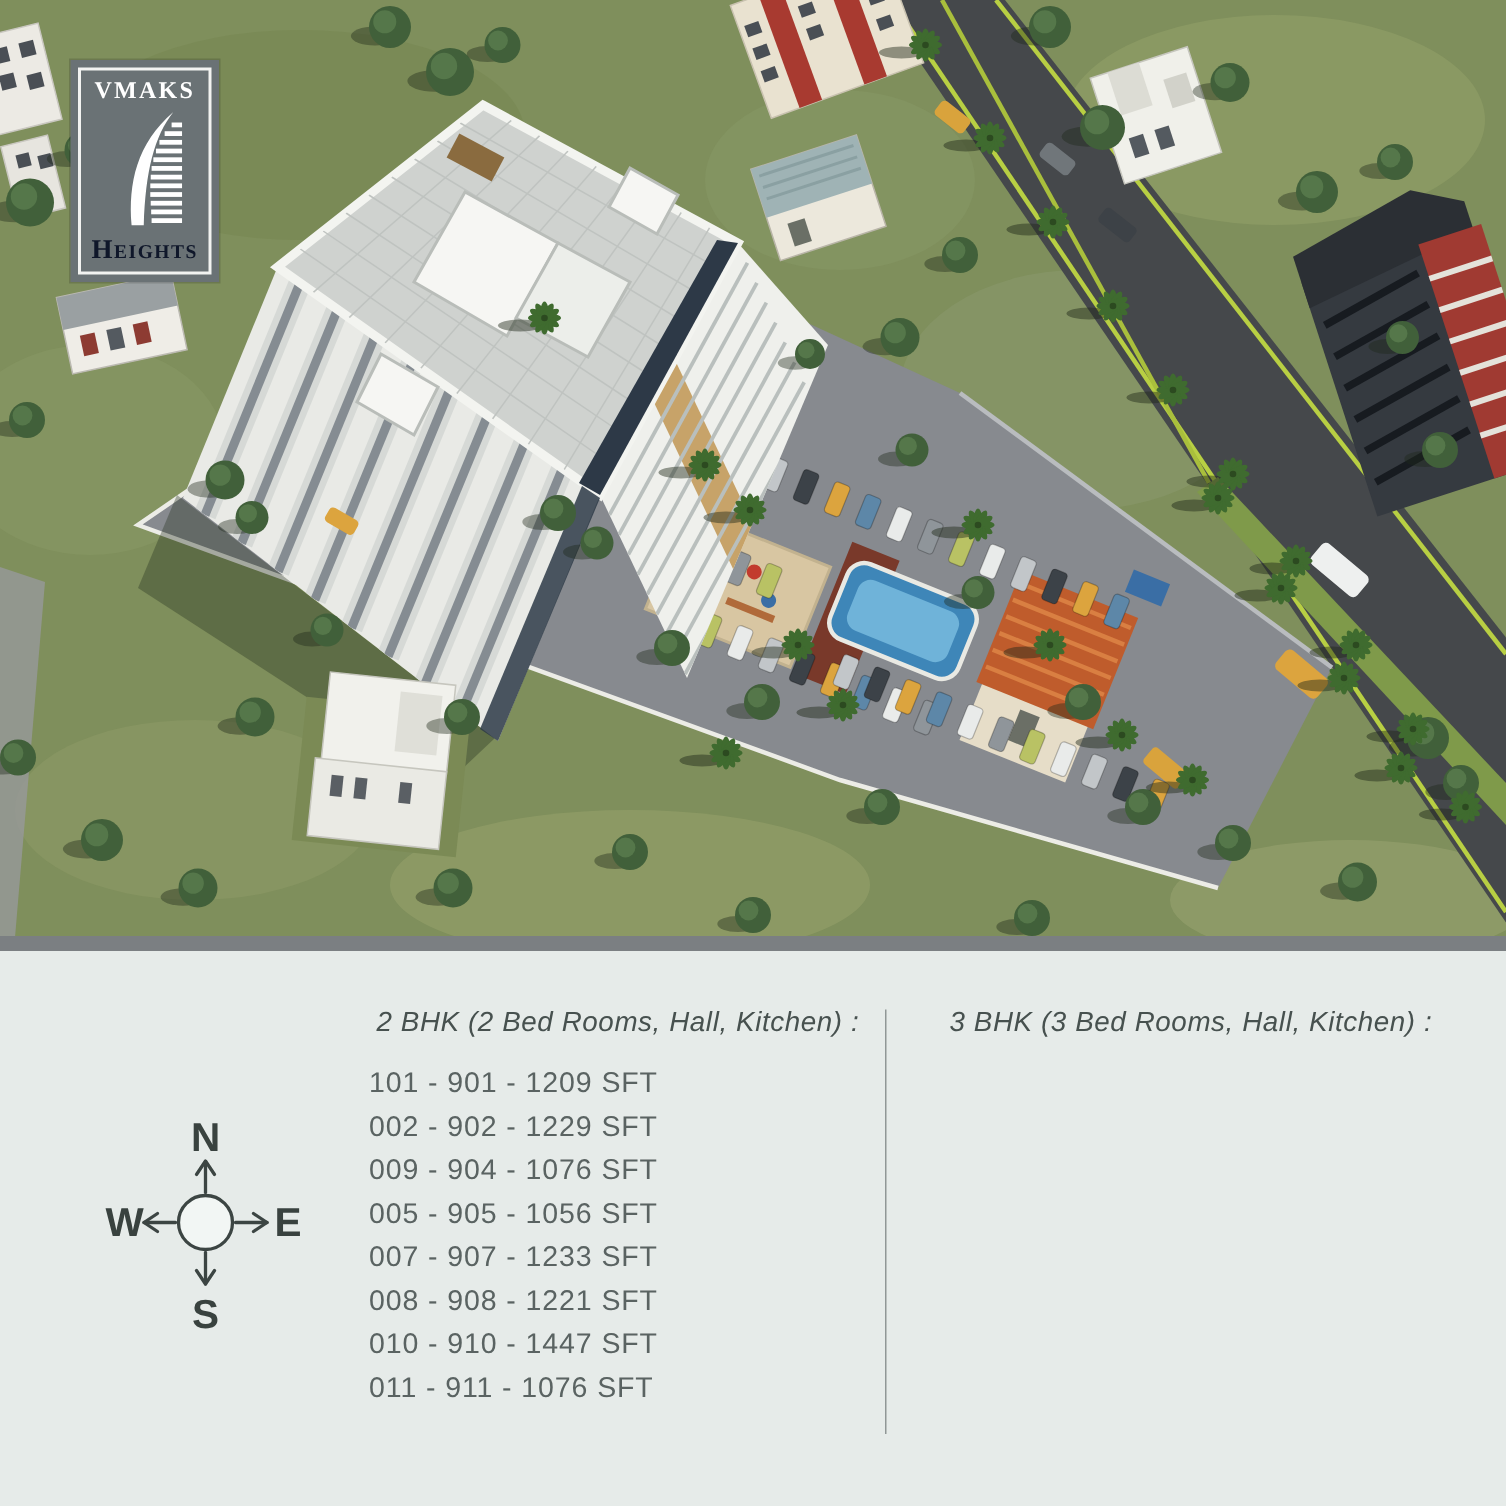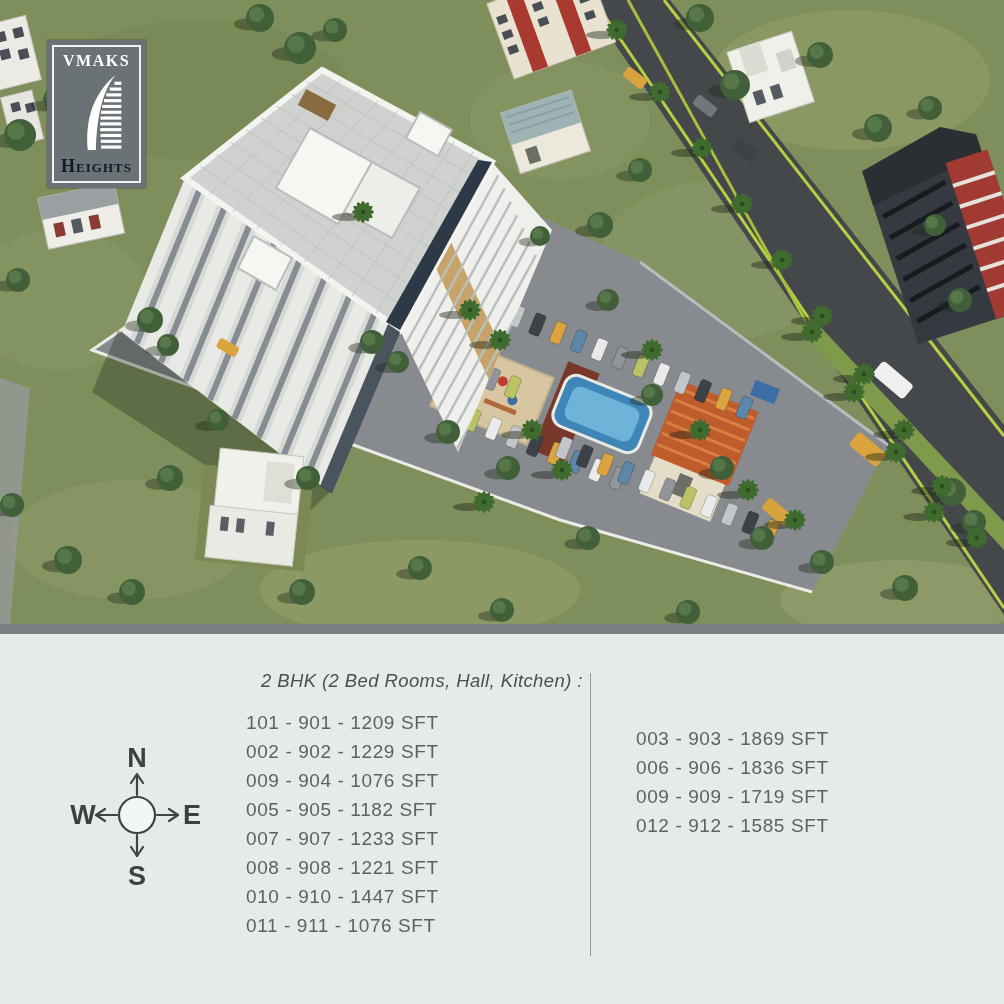--- a/index.html
+++ b/index.html
@@ -21,21 +21,21 @@
   #logo .product{margin-bottom:11px;color:#0f172a;font-family:"Liberation Serif",serif;
         font-weight:bold;font-size:18px;letter-spacing:1px;font-variant:small-caps;}
 
   
   #sepbar{position:absolute;left:0;top:624px;width:1004px;height:10px;background:#7b7f82;}
 
   
   #panel{position:absolute;left:0;top:634px;width:1004px;height:370px;background:#e6ebe9;}
   .heading{position:absolute;font-size:18.5px;font-style:italic;color:#47514f;
            letter-spacing:.4px;white-space:nowrap;}
-  #h2bhk{left:261px;top:670px;font-style:italic;}
+  #h2bhk{left:251px;top:670px;font-style:italic;}
   #h3bhk{left:633px;top:670px;}
   .units{position:absolute;list-style:none;margin:0;padding:0;
          font-size:19px;color:#5a6362;letter-spacing:.6px;}
   .units li{height:29px;line-height:29px;white-space:nowrap;font-weight:300;}
   #u2{left:246px;top:708px;}
   #u3{left:636px;top:724px;}
   #vdivider{position:absolute;left:590px;top:673px;width:1px;height:283px;background:#909796;}
 
   
   #compass{position:absolute;left:57px;top:735px;width:160px;height:160px;}
@@ -684,33 +684,28 @@
       <line x1="100" y1="80" x2="121" y2="80"></line>
         <path d="M112,74 L121,80 L112,86"></path>
     </g>
     <text x="80" y="32" text-anchor="middle">N</text>
     <text x="80" y="150" text-anchor="middle">S</text>
     <text x="26" y="89" text-anchor="middle">W</text>
     <text x="135" y="89" text-anchor="middle">E</text>
   </svg>
 
   <div class="heading" id="h2bhk">2 BHK (2 Bed Rooms, Hall, Kitchen) :</div>
+  <div class="heading" id="h3bhk">3 BHK (3 Bed Rooms, Hall, Kitchen) :</div>
 
   <ul class="units" id="u2">
     <li>101 - 901 - 1209 SFT</li>
     <li>002 - 902 - 1229 SFT</li>
     <li>009 - 904 - 1076 SFT</li>
-    <li>005 - 905 - 1182 SFT</li>
+    <li>005 - 905 - 1056 SFT</li>
     <li>007 - 907 - 1233 SFT</li>
     <li>008 - 908 - 1221 SFT</li>
     <li>010 - 910 - 1447 SFT</li>
     <li>011 - 911 - 1076 SFT</li>
   </ul>
 
-  <ul class="units" id="u3">
-    <li>003 - 903 - 1869 SFT</li>
-    <li>006 - 906 - 1836 SFT</li>
-    <li>009 - 909 - 1719 SFT</li>
-    <li>012 - 912 - 1585 SFT</li>
-  </ul>
 
   <div id="vdivider"></div>
 </div>
 
 </body></html>

